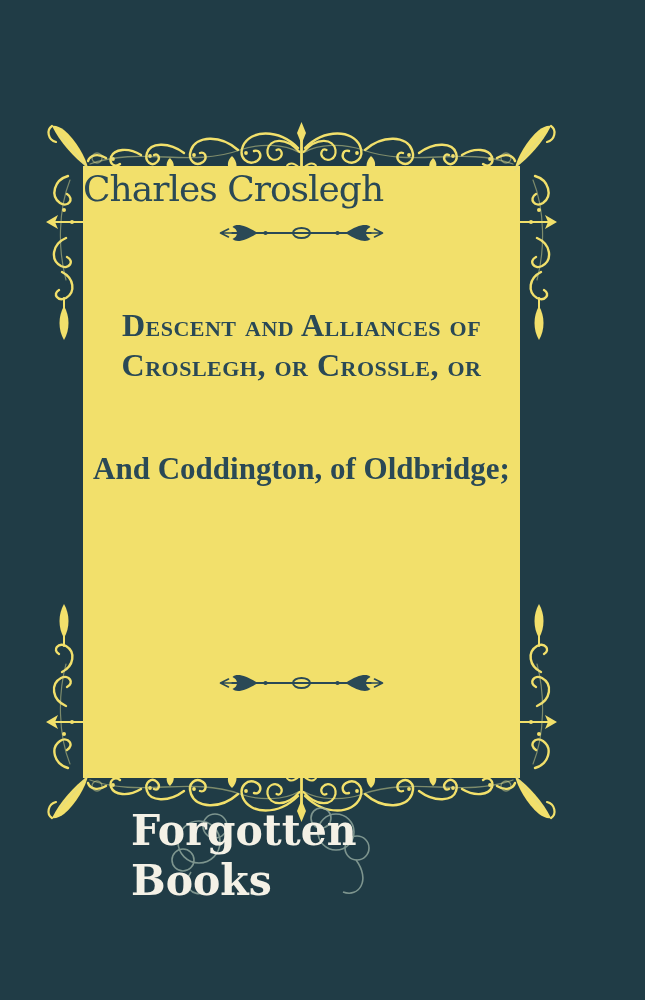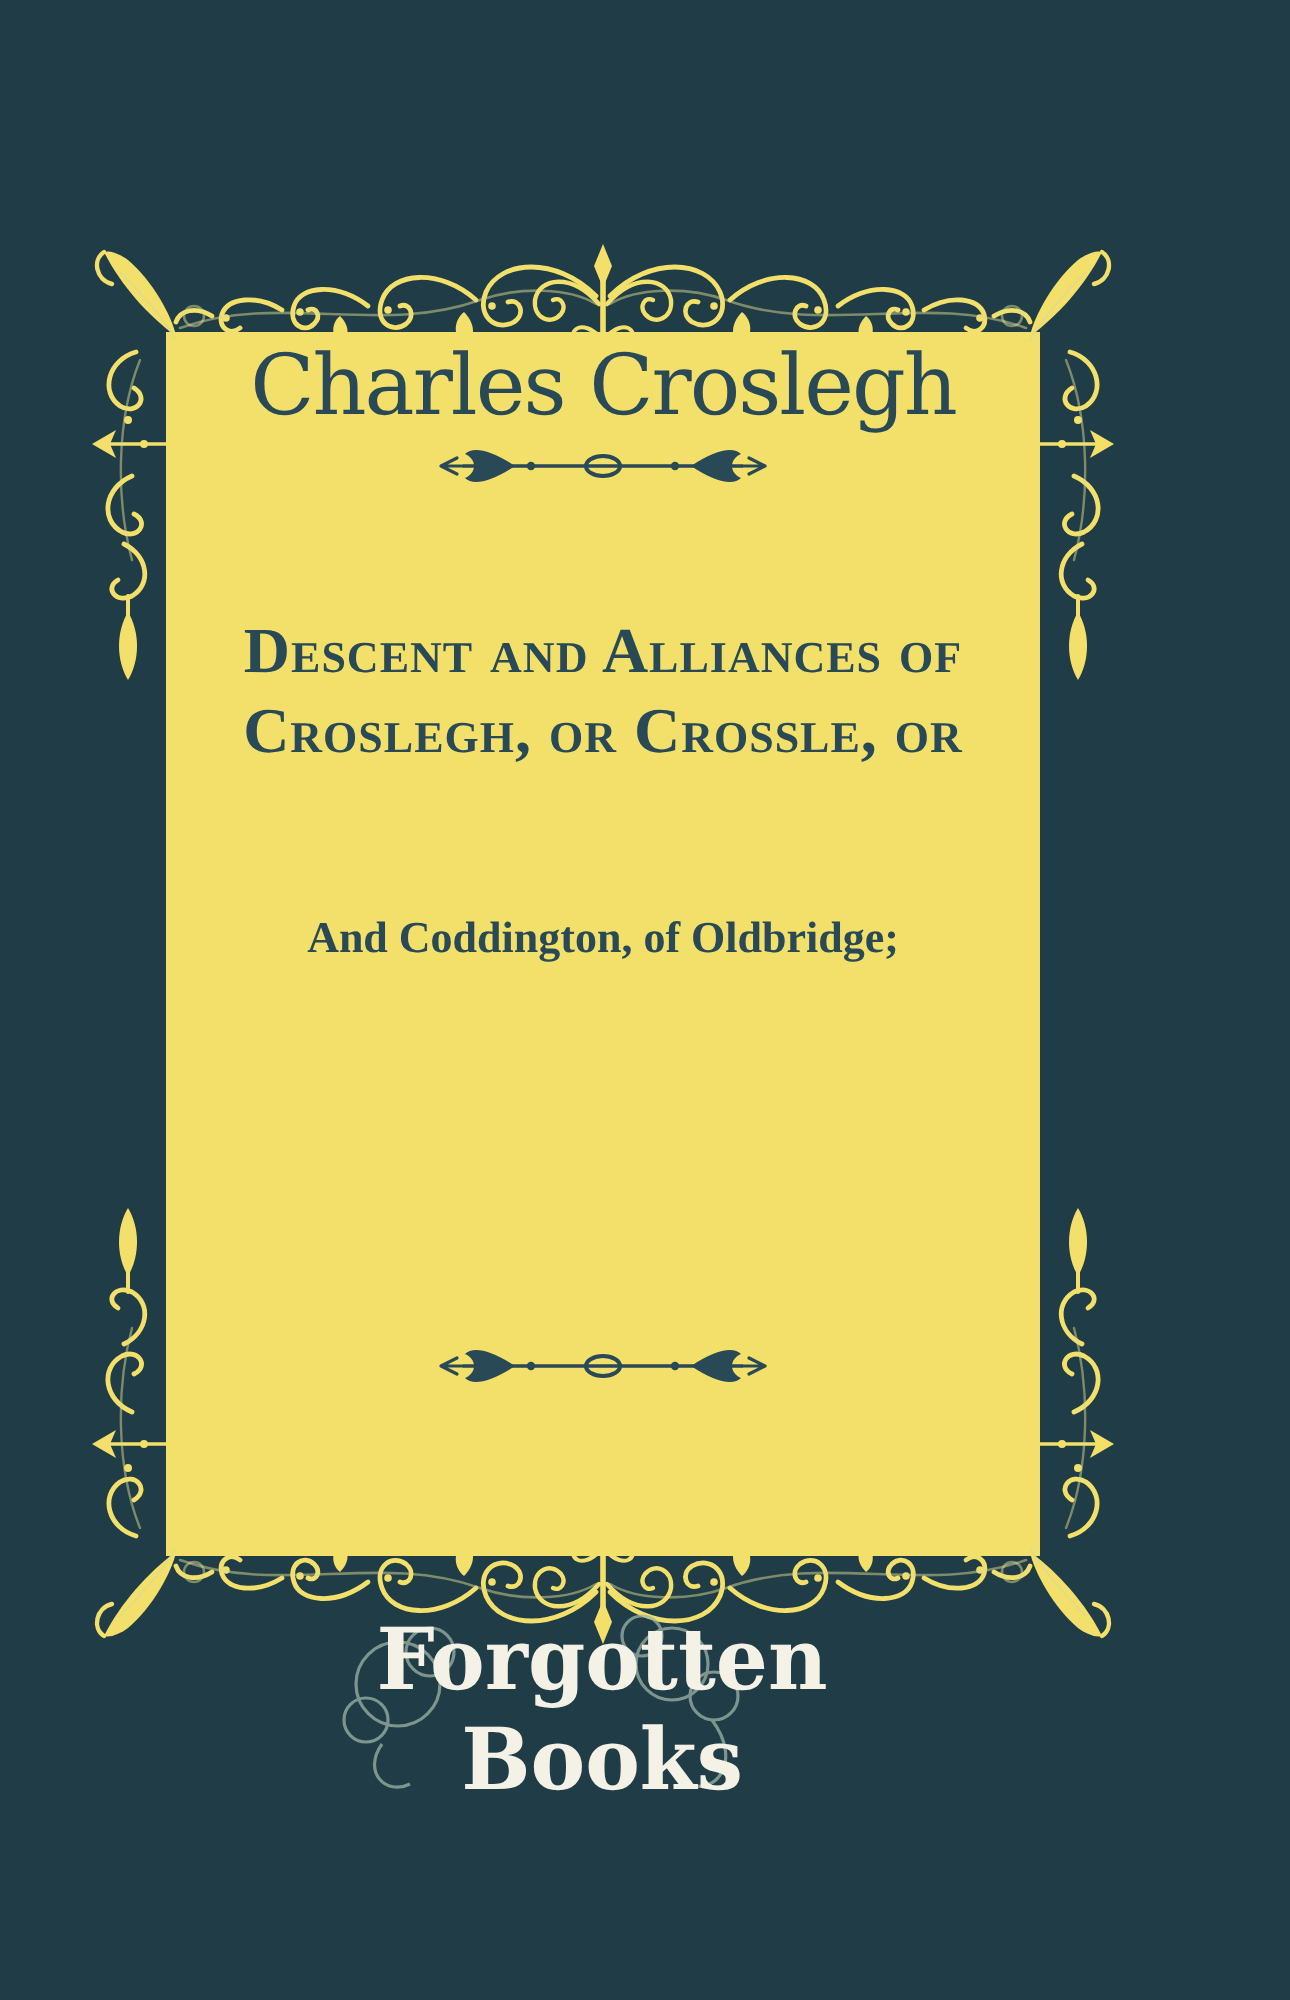--- a/index.html
+++ b/index.html
@@ -17,42 +17,42 @@
     background:var(--background);
     font-family:"Liberation Serif",serif;
   }
   .panel{
     position:absolute;left:83px;top:166px;width:437px;height:612px;
     background:var(--panel);
   }
   .border-svg{position:absolute;left:0;top:0;width:645px;height:1000px;pointer-events:none;}
   .author{
     position:absolute;left:83px;top:168px;width:437px;
-    text-align:center;color:var(--ink);
-    font-family:"DejaVu Serif",serif;font-size:42px;letter-spacing:-1px;
+    text-align:left;color:var(--ink);
+    font-family:"DejaVu Serif",serif;font-size:36px;letter-spacing:-1px;
   }
   .divider{position:absolute;width:165px;height:26px;left:219px;}
   .divider.top{top:220px;}
   .divider.bottom{top:670px;}
   .title{
     position:absolute;left:83px;top:305px;width:437px;
     text-align:center;color:var(--ink);
     font-family:"Liberation Serif",serif;
     font-variant:small-caps;font-weight:600;
     font-size:32px;line-height:40px;letter-spacing:0.5px;
   }
   .subtitle{
     position:absolute;left:83px;top:452px;width:437px;
     text-align:center;color:var(--ink);
     font-family:"Liberation Serif",serif;
-    font-weight:700;font-size:22px;line-height:34px;
+    font-weight:700;font-size:31px;line-height:34px;
   }
   .logo{
     position:absolute;left:131px;top:800px;width:340px;height:110px;
-    display:flex;align-items:center;justify-content:center;text-align:center;
+    display:flex;align-items:center;justify-content:center;
   }
   .logo-flourish{position:absolute;inset:0;}
   .logo-text{
     position:relative;color:var(--logo-text);
     font-family:"DejaVu Serif",serif;font-weight:700;
     font-size:41px;letter-spacing:0px;word-spacing:6px;
     transform:scaleY(1.04);
   }
 </style>
 </head>

